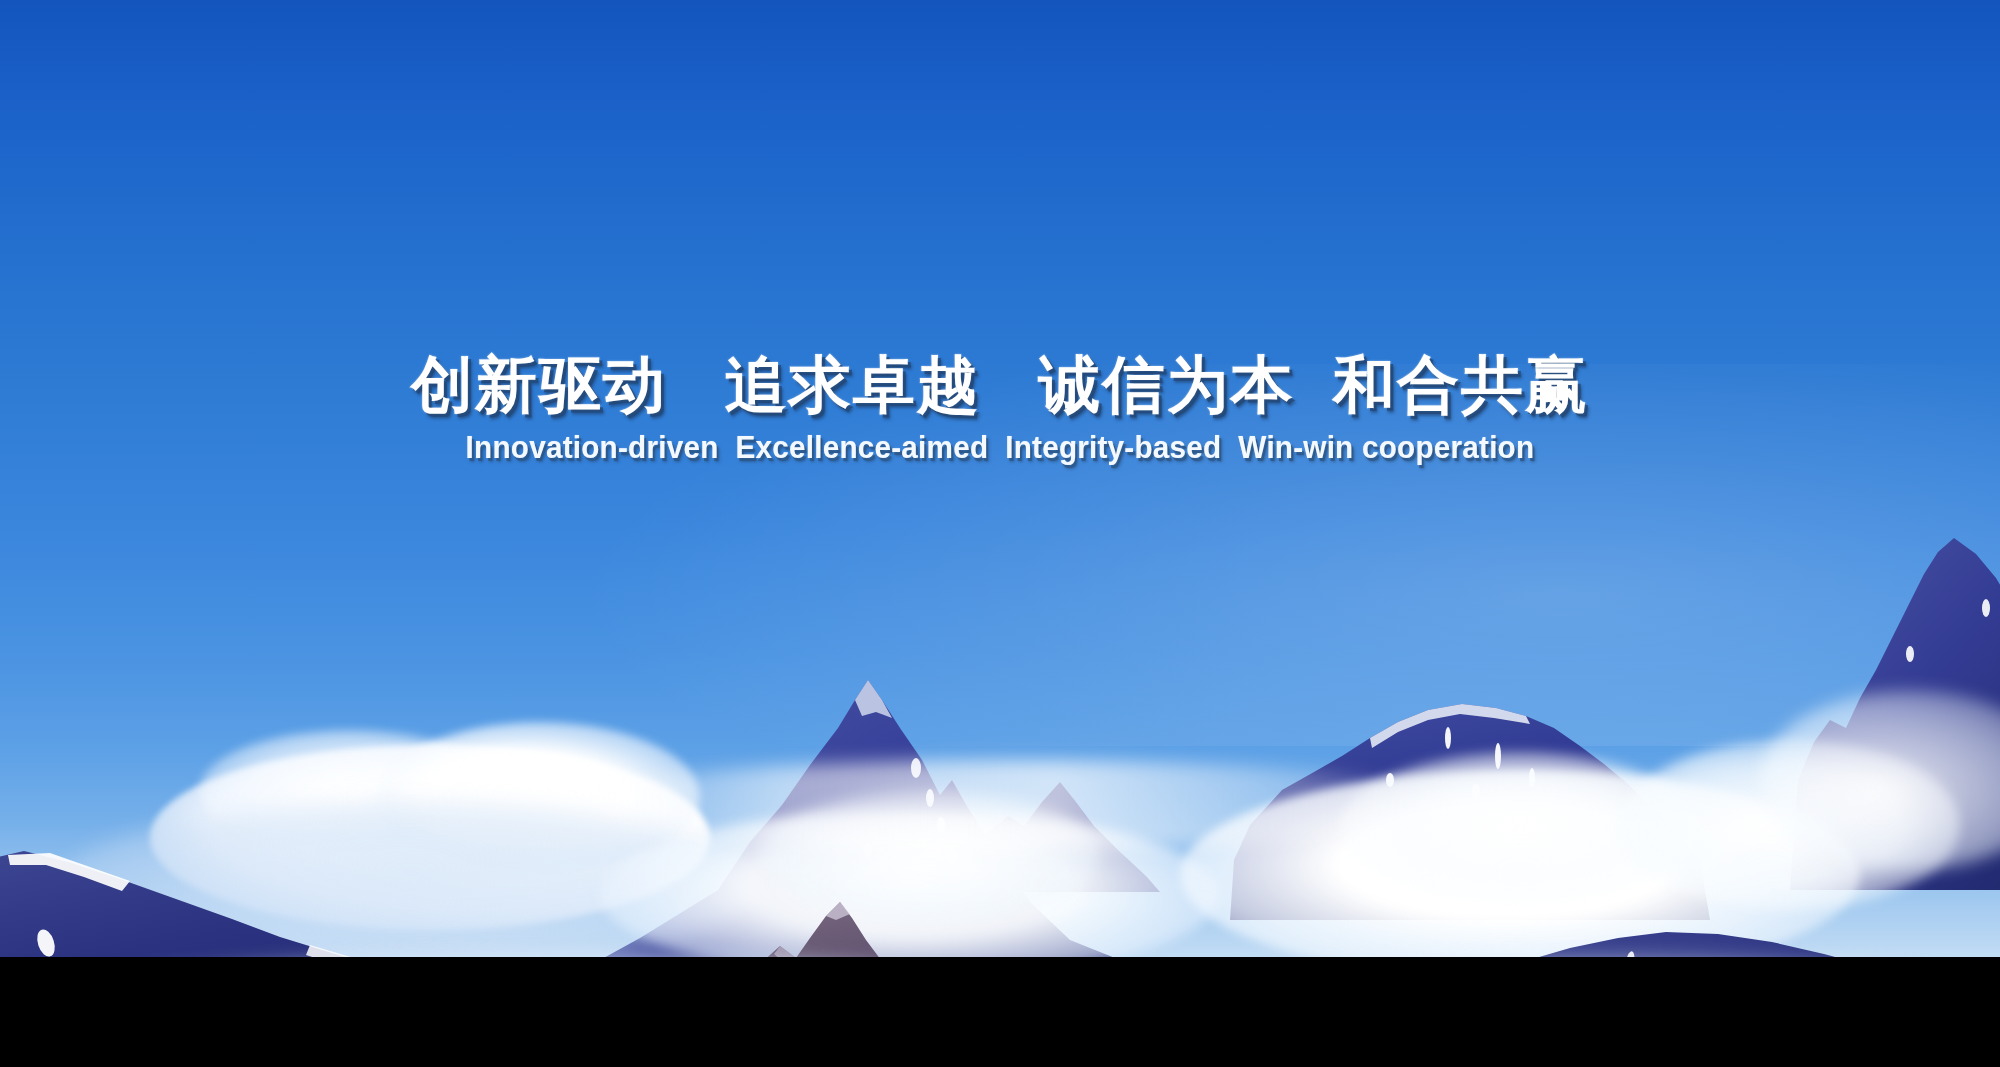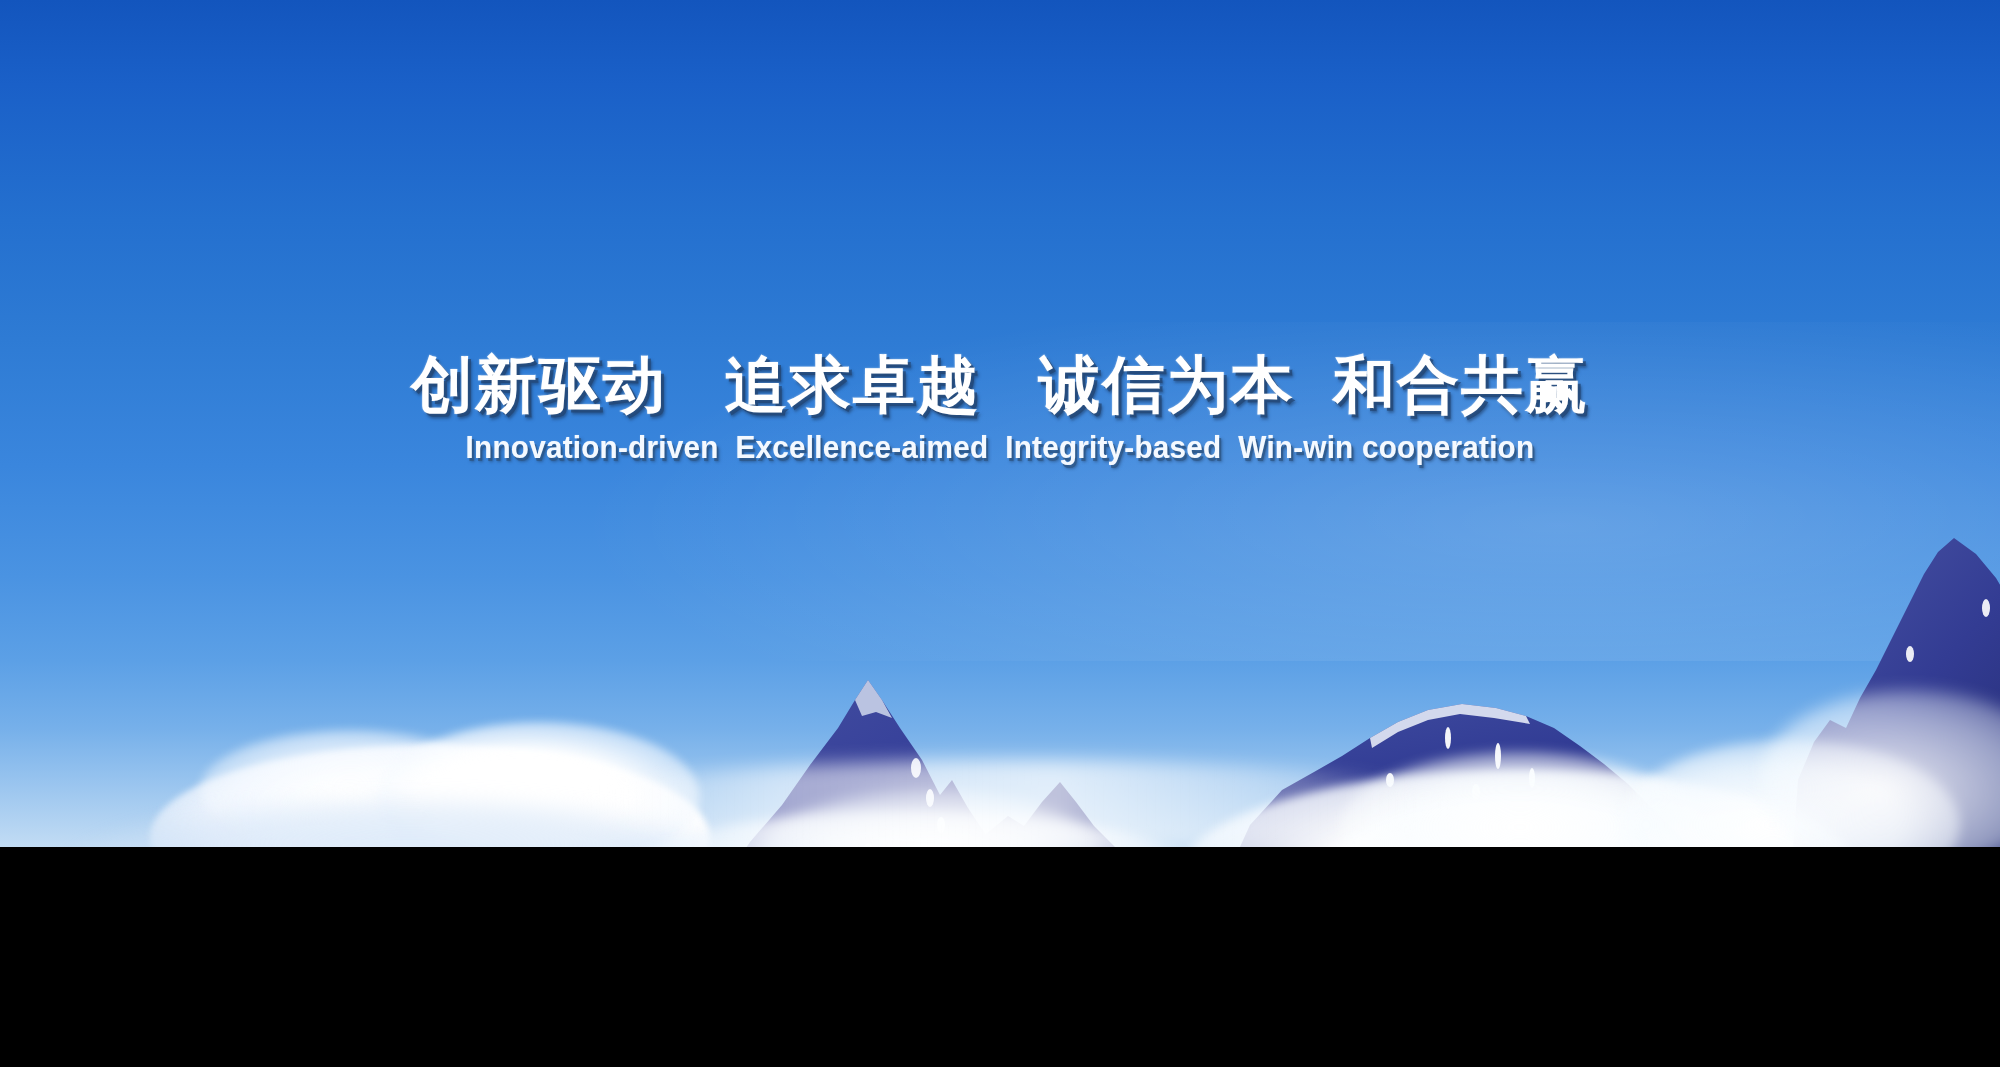--- a/index.html
+++ b/index.html
@@ -2,21 +2,21 @@
 <html lang="zh"><head>
 <meta charset="utf-8">
 <title>Banner</title>
 <style>
   html,body{margin:0;padding:0;background:#000;}
   *{box-sizing:border-box;}
 
   .stage{
     position:relative;
     width:2000px;
-    height:847px;
+    height:957px;
     overflow:hidden;
     font-family:"Liberation Sans","DejaVu Sans",sans-serif;
     background:#2a72cf;
   }
 
   
   .sky{
     position:absolute; inset:0;
     background:linear-gradient(to bottom,
       #1355bd 0%,

